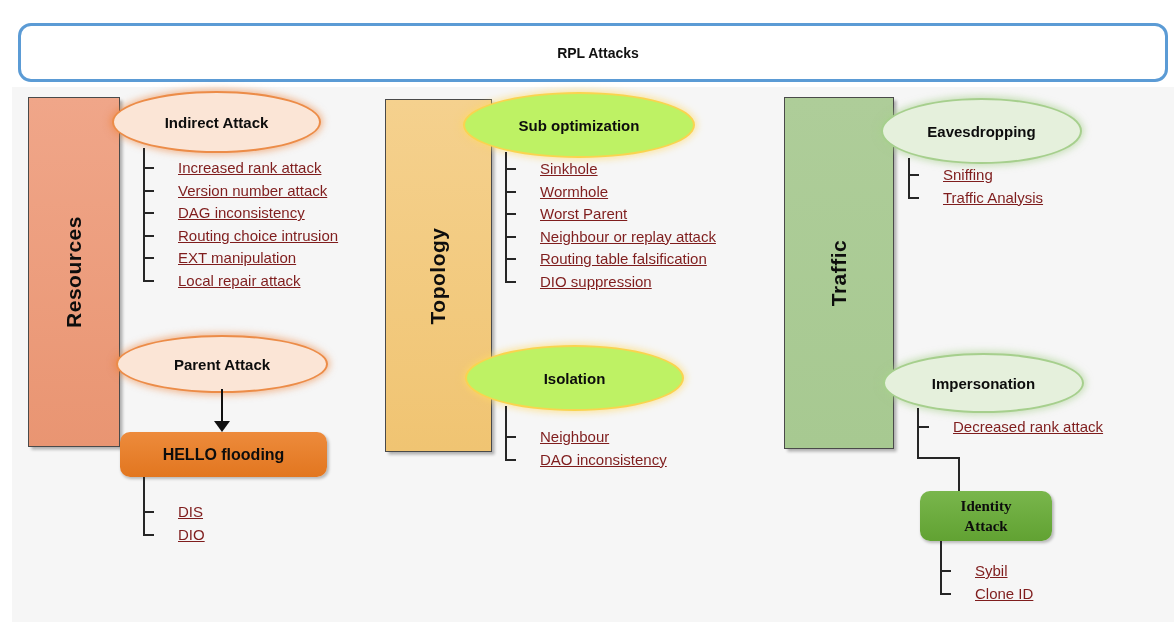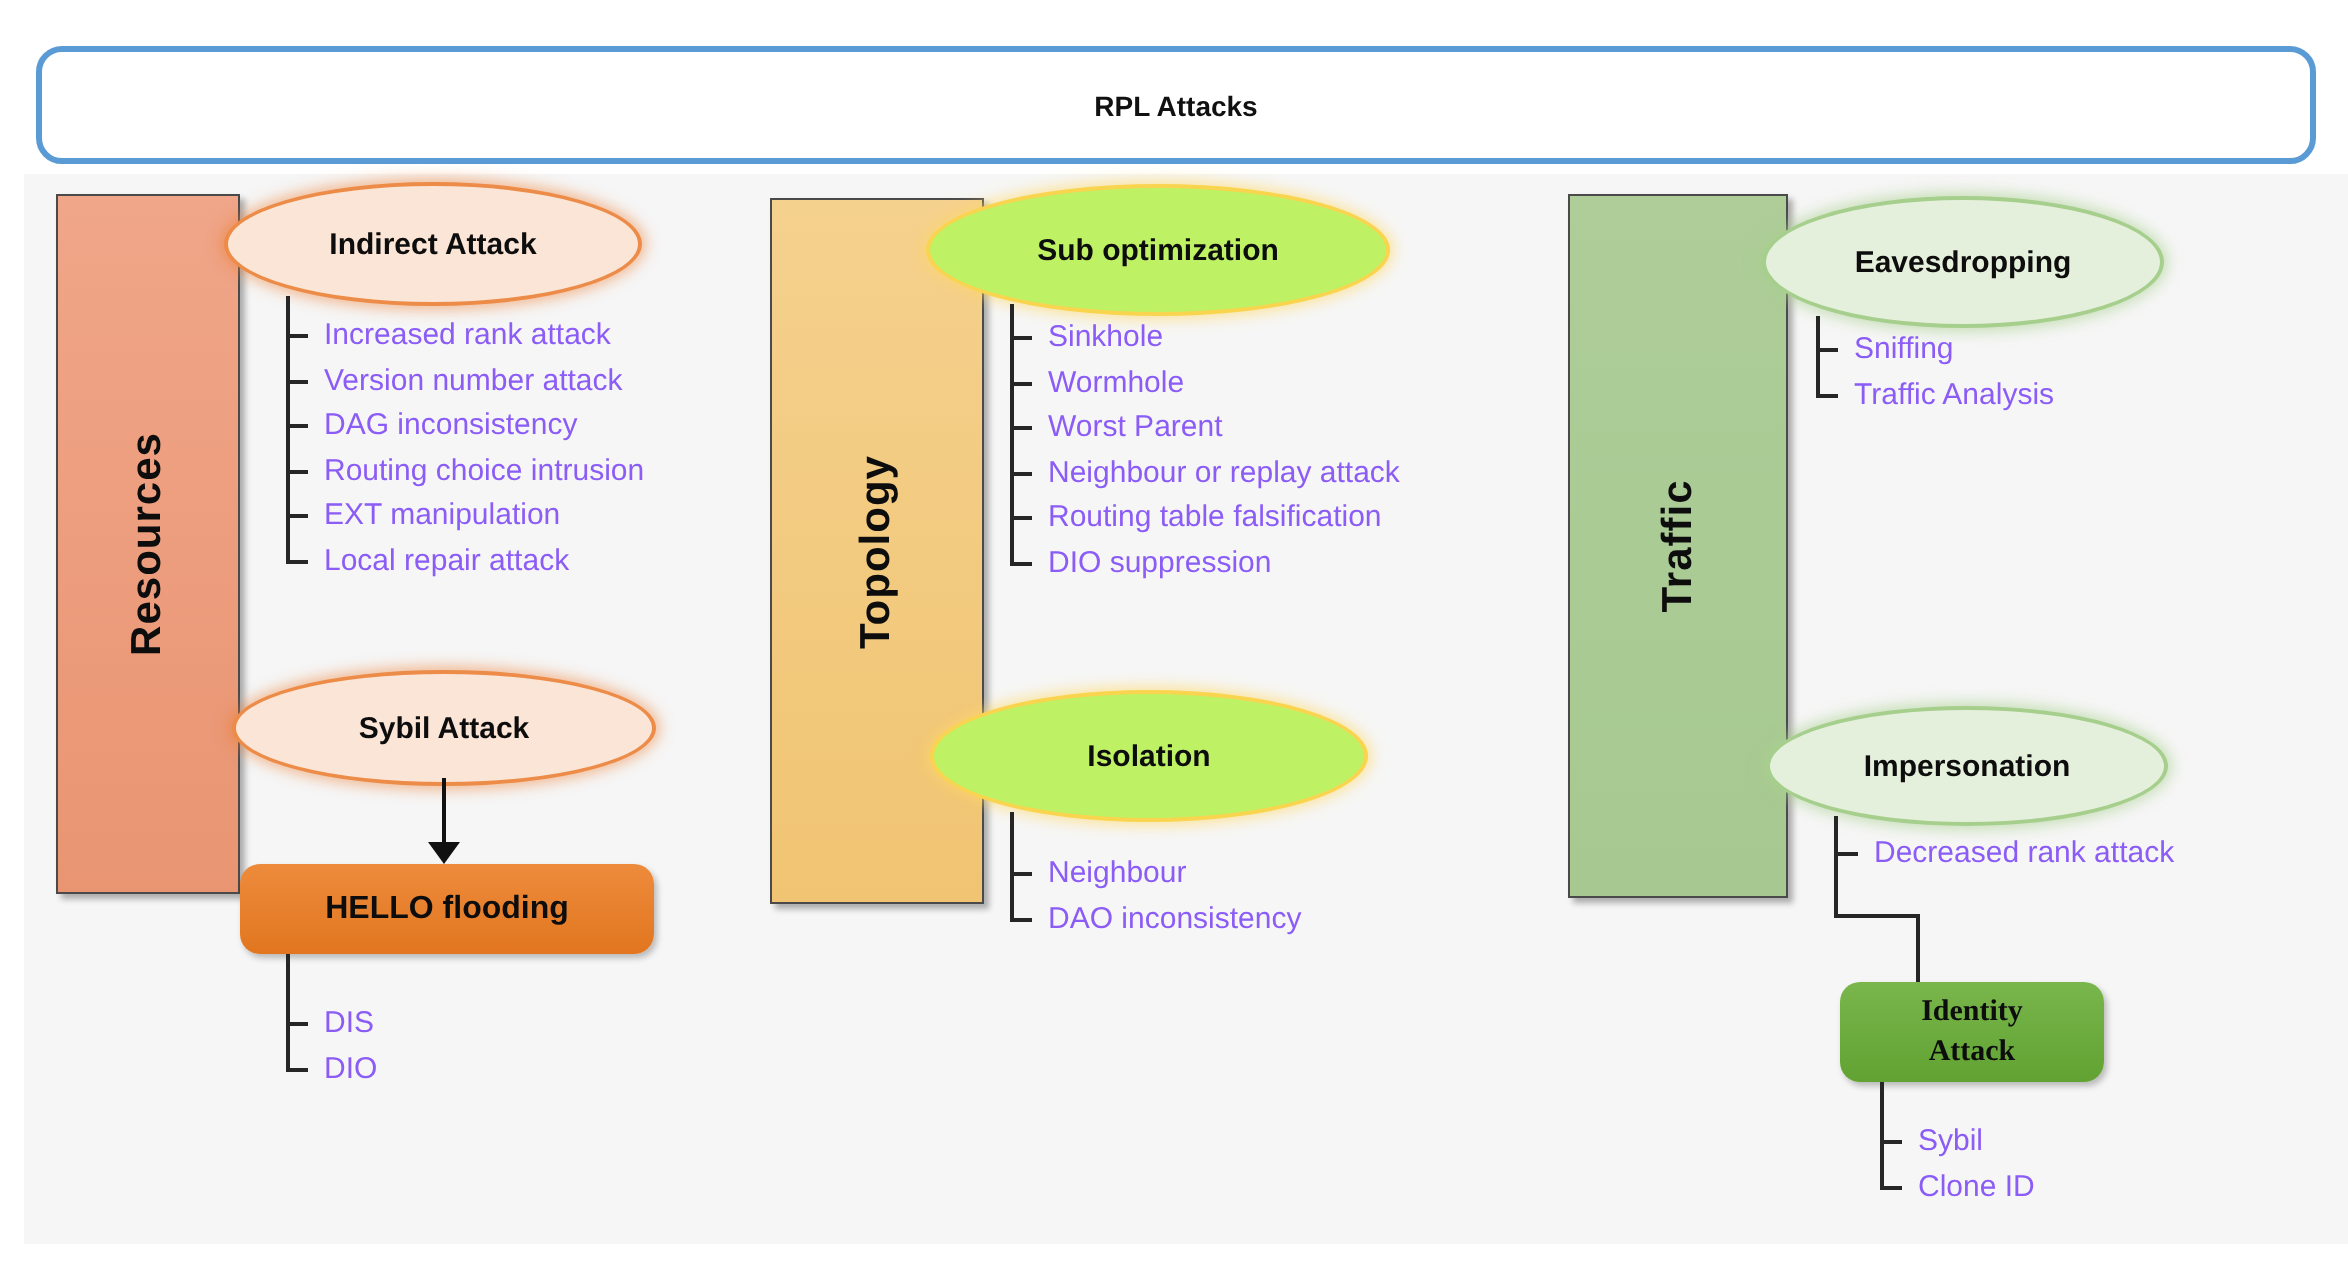--- a/index.html
+++ b/index.html
@@ -5,21 +5,21 @@
   html,body { margin:0; padding:0; background:#ffffff; }
   #page {
     position:relative; width:1174px; height:635px;
     font-family:"Liberation Sans", sans-serif; background:#ffffff;
     overflow:hidden;
   }
   
   .banner {
     position:absolute; left:18px; top:23px; width:1134px; height:53px;
     background:#ffffff; border:3px solid #5B9BD5; border-radius:13px;
-    display:flex; align-items:center; justify-content:center;
+    display:flex; align-items:center; justify-content:center;padding-left:10px;
   }
   .banner-title { font-size:14px; font-weight:bold; color:#111; }
 
   
   .panel {
     position:absolute; left:12px; top:87px; width:1162px; height:535px;
     background:#f6f6f6;
   }
 
   
@@ -65,22 +65,22 @@
   .ellipse.imperson  { left:883px; top:353px; width:197px; height:56px; }
 
   
   .tree { position:absolute; }
   .tree::before {
     content:""; position:absolute; left:0; top:0; bottom:11px;
     width:2px; background:#262626;
   }
   .tree.no-stem::before { display:none; }
   .tree-item {
-    position:relative; padding-left:19px; line-height:22.5px;
-    font-size:15px; color:#8b5cf6; white-space:nowrap;
+    position:relative; padding-left:35px; line-height:22.5px;
+    font-size:15px; color:#7f1d1d; white-space:nowrap;text-decoration:underline;
   }
   .tree-item::before {
     content:""; position:absolute; left:0; top:50%; margin-top:-1px;
     width:11px; height:2px; background:#262626;
   }
   .tree.t-indirect  { left:143px; top:148px; padding-top:9px; }
   .tree.t-hello     { left:143px; top:477px; padding-top:24px; }
   .tree.t-subopt    { left:505px; top:152px; padding-top:6px; }
   .tree.t-isolation { left:505px; top:406px; padding-top:20px; }
   .tree.t-eaves     { left:908px; top:158px; padding-top:6px; }
@@ -138,21 +138,21 @@
   <div class="tree t-indirect">
       <div class="tree-item">Increased rank attack</div>
       <div class="tree-item">Version number attack</div>
       <div class="tree-item">DAG inconsistency</div>
       <div class="tree-item">Routing choice intrusion</div>
       <div class="tree-item">EXT manipulation</div>
       <div class="tree-item">Local repair attack</div>
     </div>
 
   <div class="ellipse orange direct">
-    <span>Sybil Attack</span>
+    <span>Parent Attack</span>
   </div>
 
   <div class="arrow-line"></div>
   <div class="arrow-head"></div>
 
   <div class="solid-box hello">
     <span>HELLO flooding</span>
   </div>
   <div class="tree t-hello">
       <div class="tree-item">DIS</div>

